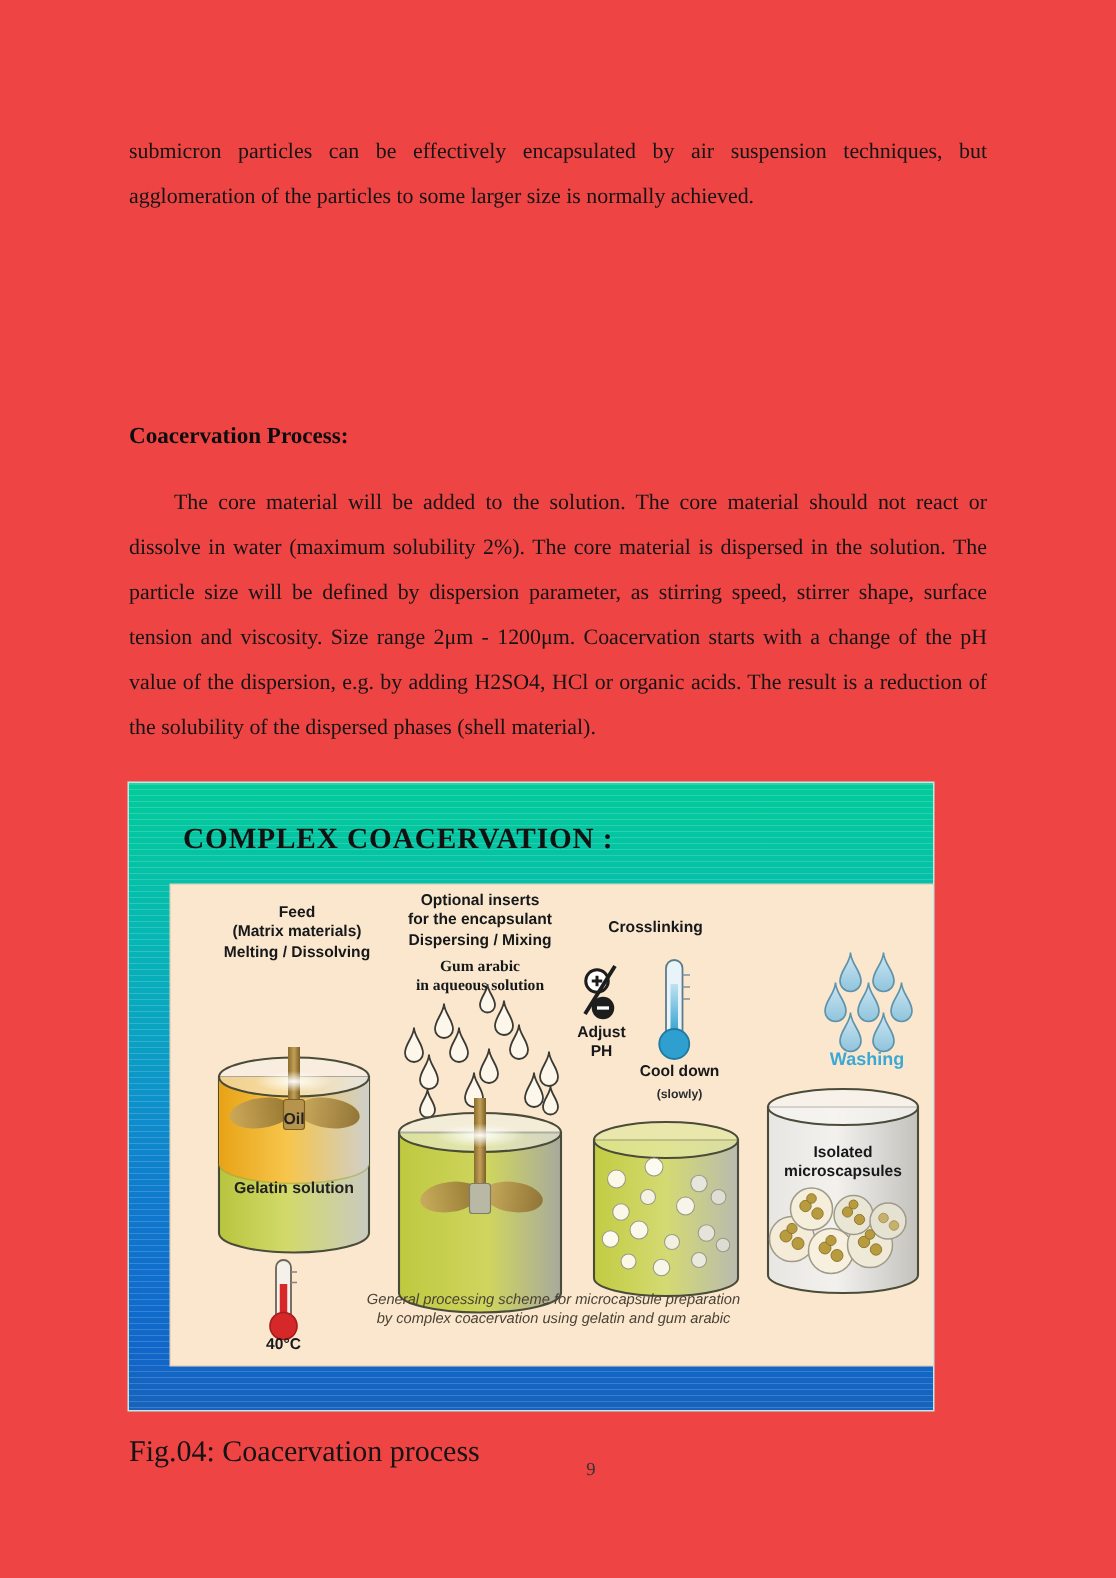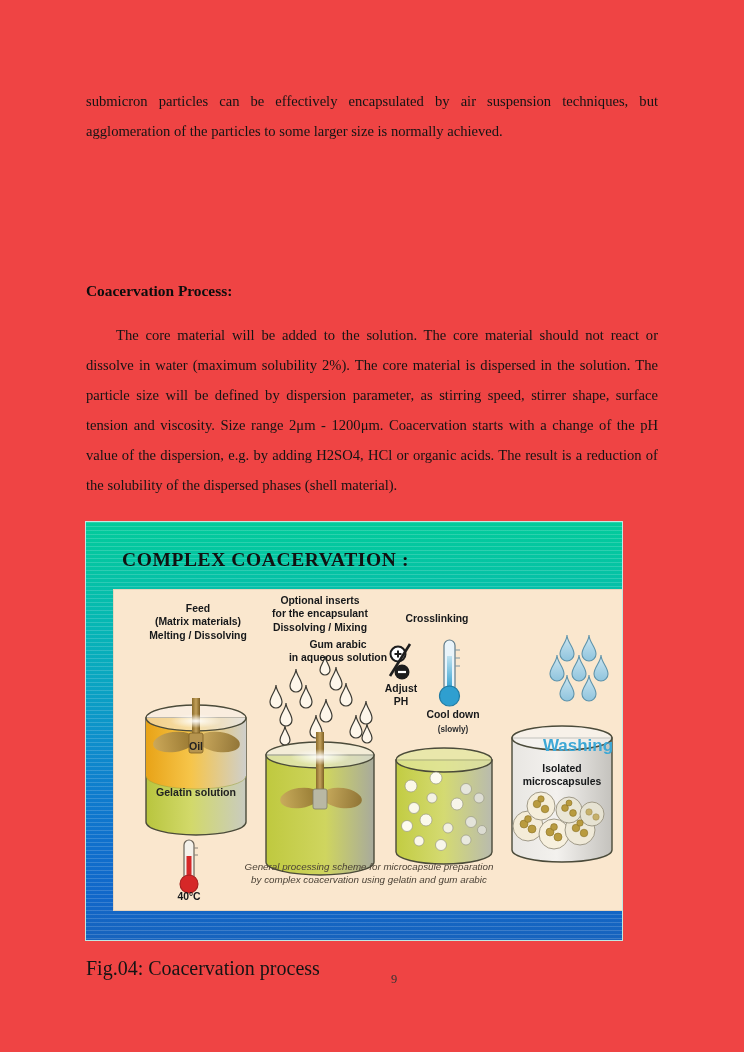--- a/index.html
+++ b/index.html
@@ -100,21 +100,21 @@
     position: absolute;
     font-family: "Liberation Sans", "DejaVu Sans", sans-serif;
     font-weight: bold;
     font-size: 10.4px;
     color: #16181a;
     text-align: center;
     line-height: 13.4px;
     white-space: nowrap;
   }
   .lbl.small { font-size: 8.2px; font-weight: bold; color: #2a2c2e; }
-  .lbl.blue { color: #3da8d6; font-size: 17px; margin-top: 39px; }
+  .lbl.blue { color: #3da8d6; font-size: 12px; }
   .lbl.inbeaker { color: #222; font-size: 10.6px; }
 
   .caption-it {
     position: absolute;
     left: 0; right: 0;
     bottom: 24px;
     text-align: center;
     font-family: "Liberation Sans", "DejaVu Sans", sans-serif;
     font-style: italic;
     font-size: 9.8px;
@@ -365,23 +365,23 @@
             <div>(Matrix materials)</div>
             <div>Melting / Dissolving</div>
           </div>
           <div class="lbl inbeaker" style="left:48px; top:150px; width:68px;">Oil</div>
           <div class="lbl inbeaker" style="left:14px; top:196px; width:136px;">Gelatin solution</div>
           <div class="lbl" style="left:44px; top:300px; width:62px;">40°C</div>
 
           <div class="lbl" style="left:130px; top:4px; width:152px;">
             <div>Optional inserts</div>
             <div>for the encapsulant</div>
-            <div>Dissolving / Mixing</div>
-          </div>
-          <div class="lbl" style="left:148px; top:48px; width:152px;">
+            <div>Dispersing / Mixing</div>
+          </div>
+          <div class="lbl" style="left:130px; top:48px; width:152px;font-family:Liberation Serif, serif;">
             <div>Gum arabic</div>
             <div>in aqueous solution</div>
           </div>
 
           <div class="lbl" style="left:268px; top:22px; width:110px;">Crosslinking</div>
           <div class="lbl" style="left:258px; top:92px; width:58px;">
             <div>Adjust</div>
             <div>PH</div>
           </div>
           <div class="lbl" style="left:296px; top:118px; width:86px;">Cool down</div>

